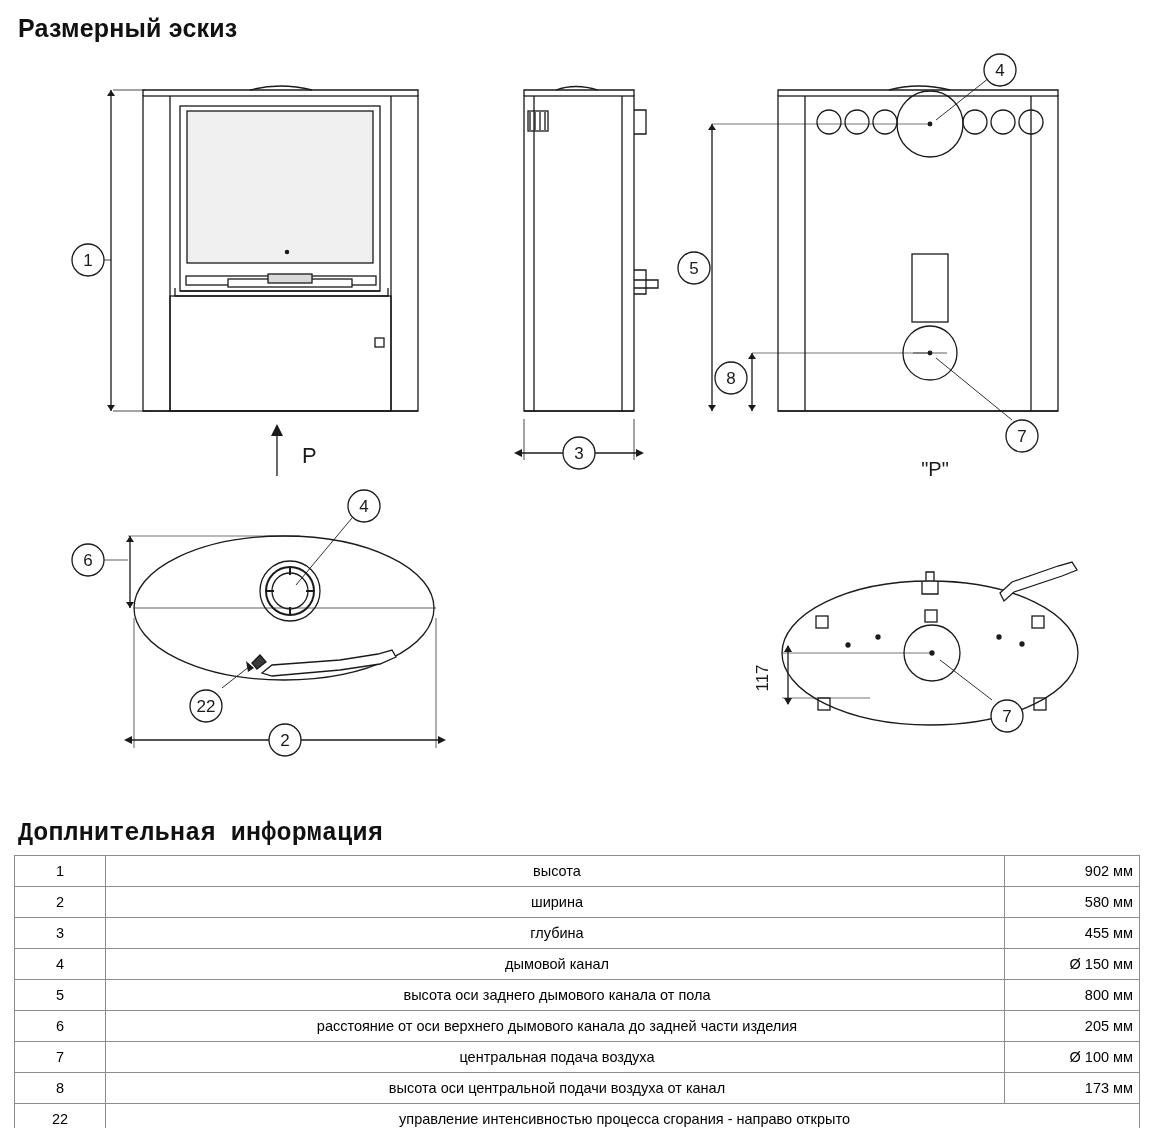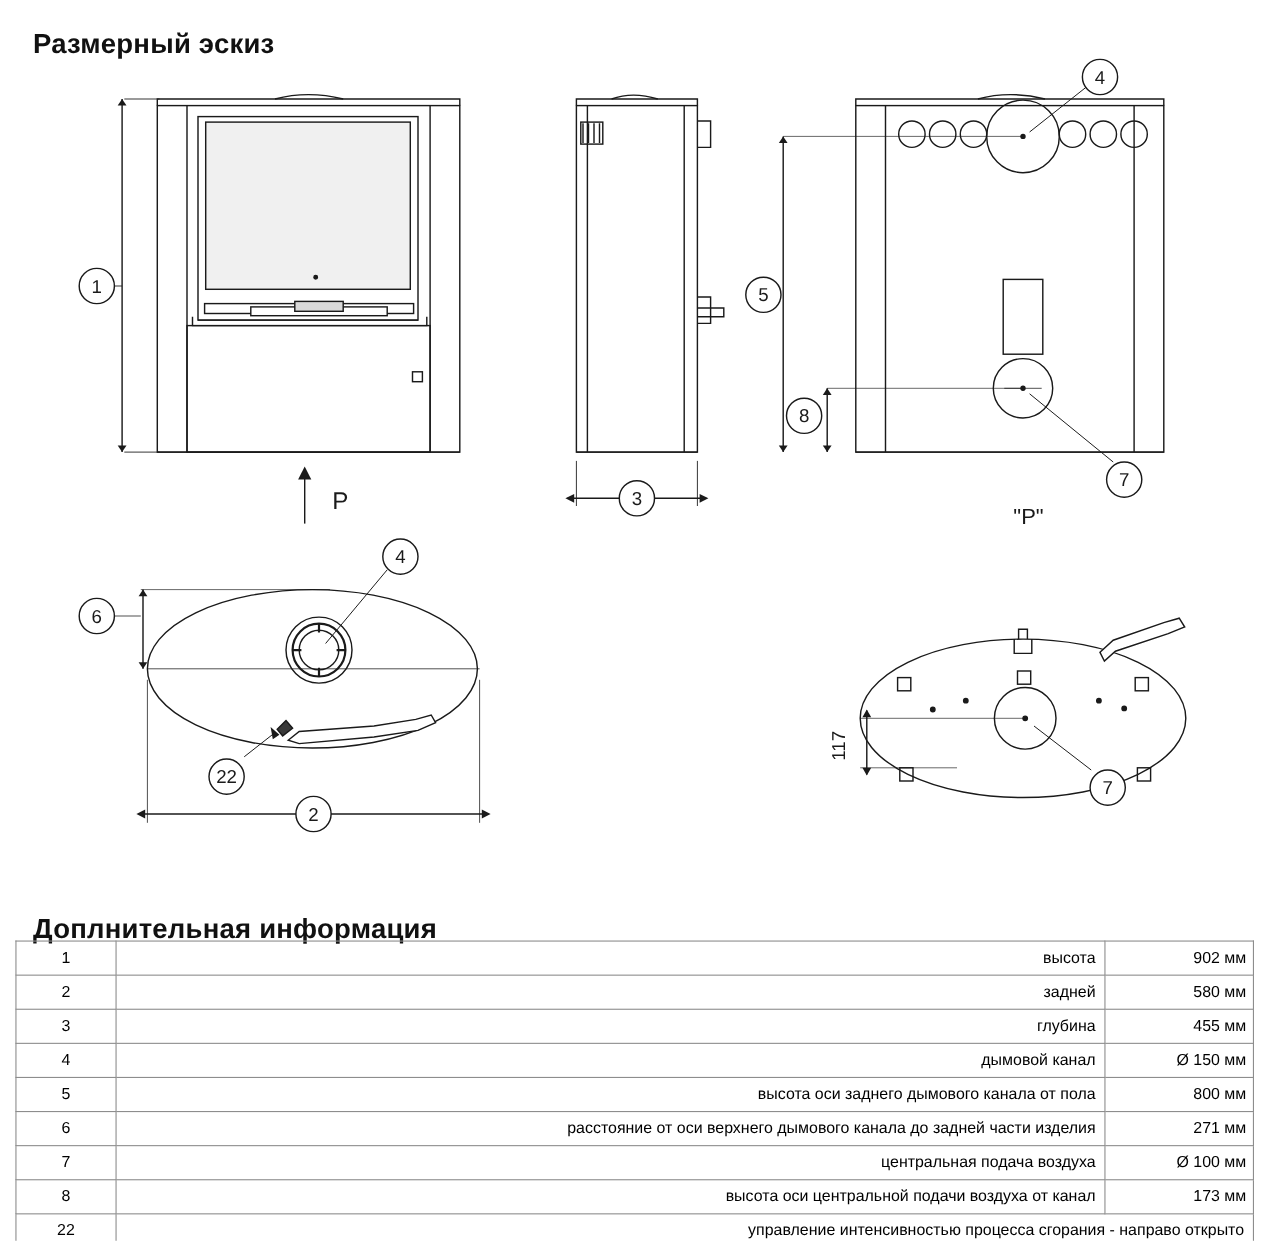--- a/index.html
+++ b/index.html
@@ -15,28 +15,28 @@
     position: relative;
     overflow: hidden;
   }
   .page {
     position: relative;
     width: 1154px;
     height: 1128px;
   }
   h1.section-title {
     position: absolute;
-    margin: 16px;
+    margin: 4px;
     font-size: 25px;
     font-weight: bold;
     letter-spacing: 0.2px;
     color: #111;
   }
   #title-sketch { left: 14px; top: 10px; }
-  #title-info { left: 14px; top: 815px; }
+  #title-info { left: 14px; top: 815px; font-family: Liberation Mono, monospace; }
 
   .drawing {
     position: absolute;
     left: 0;
     top: 48px;
     width: 1154px;
     height: 760px;
   }
 
   
@@ -52,21 +52,21 @@
     border: 1px solid #8d8d8d;
     padding: 6px 8px 6px 8px;
     height: 18px;
     vertical-align: middle;
   }
   .info-table td.num {
     width: 74px;
     text-align: center;
   }
   .info-table td.desc {
-    text-align: right;
+    text-align: center;
     padding-left: 12px;
   }
   .info-table td.val {
     width: 120px;
     text-align: right;
     padding-right: 6px;
     white-space: nowrap;
   }
   .info-table tr.no-val td.desc {
     border-right: 1px solid #8d8d8d;
@@ -277,42 +277,42 @@
 
   <table class="info-table">
     <tbody>
       <tr>
         <td class="num">1</td>
         <td class="desc">высота</td>
         <td class="val">902 мм</td>
       </tr>
       <tr>
         <td class="num">2</td>
-        <td class="desc">задней</td>
+        <td class="desc">ширина</td>
         <td class="val">580 мм</td>
       </tr>
       <tr>
         <td class="num">3</td>
         <td class="desc">глубина</td>
         <td class="val">455 мм</td>
       </tr>
       <tr>
         <td class="num">4</td>
         <td class="desc">дымовой канал</td>
         <td class="val">Ø 150 мм</td>
       </tr>
       <tr>
         <td class="num">5</td>
         <td class="desc">высота оси заднего дымового канала от пола</td>
         <td class="val">800 мм</td>
       </tr>
       <tr>
         <td class="num">6</td>
         <td class="desc">расстояние от оси верхнего дымового канала до задней части изделия</td>
-        <td class="val">271 мм</td>
+        <td class="val">205 мм</td>
       </tr>
       <tr>
         <td class="num">7</td>
         <td class="desc">центральная подача воздуха</td>
         <td class="val">Ø 100 мм</td>
       </tr>
       <tr>
         <td class="num">8</td>
         <td class="desc">высота оси центральной подачи воздуха от канал</td>
         <td class="val">173 мм</td>

